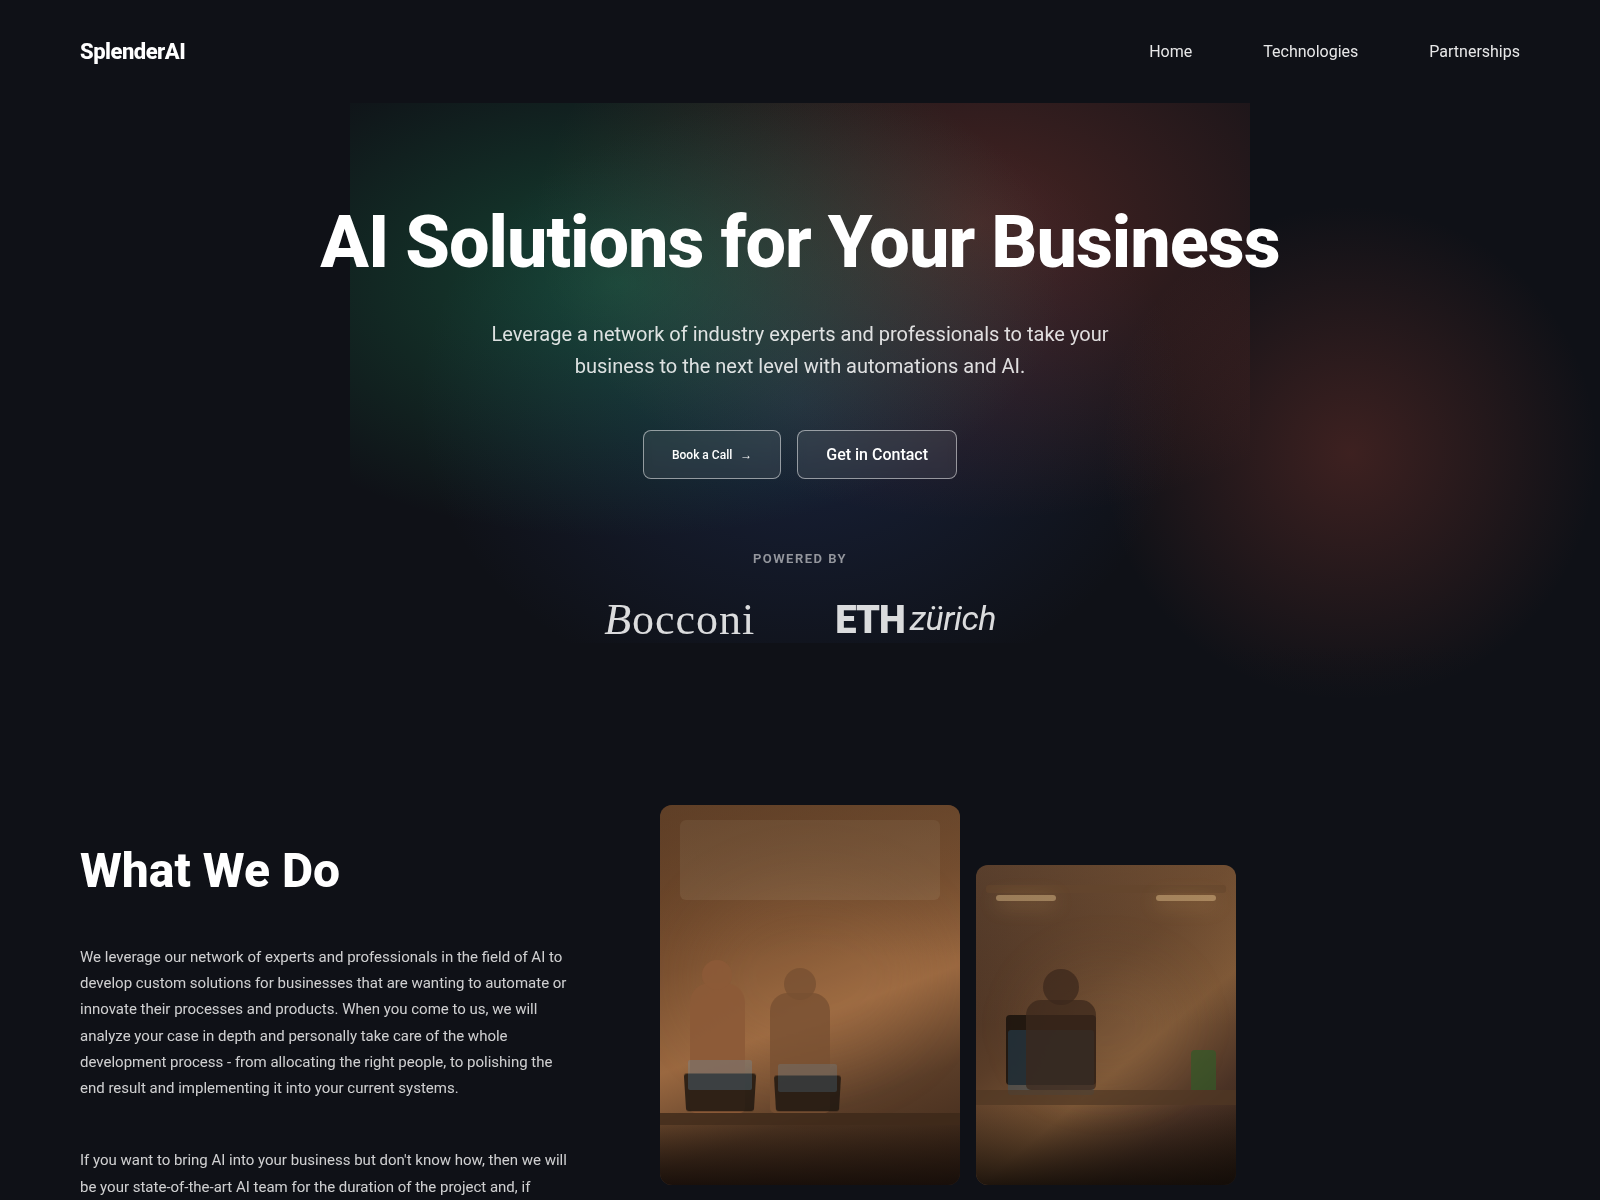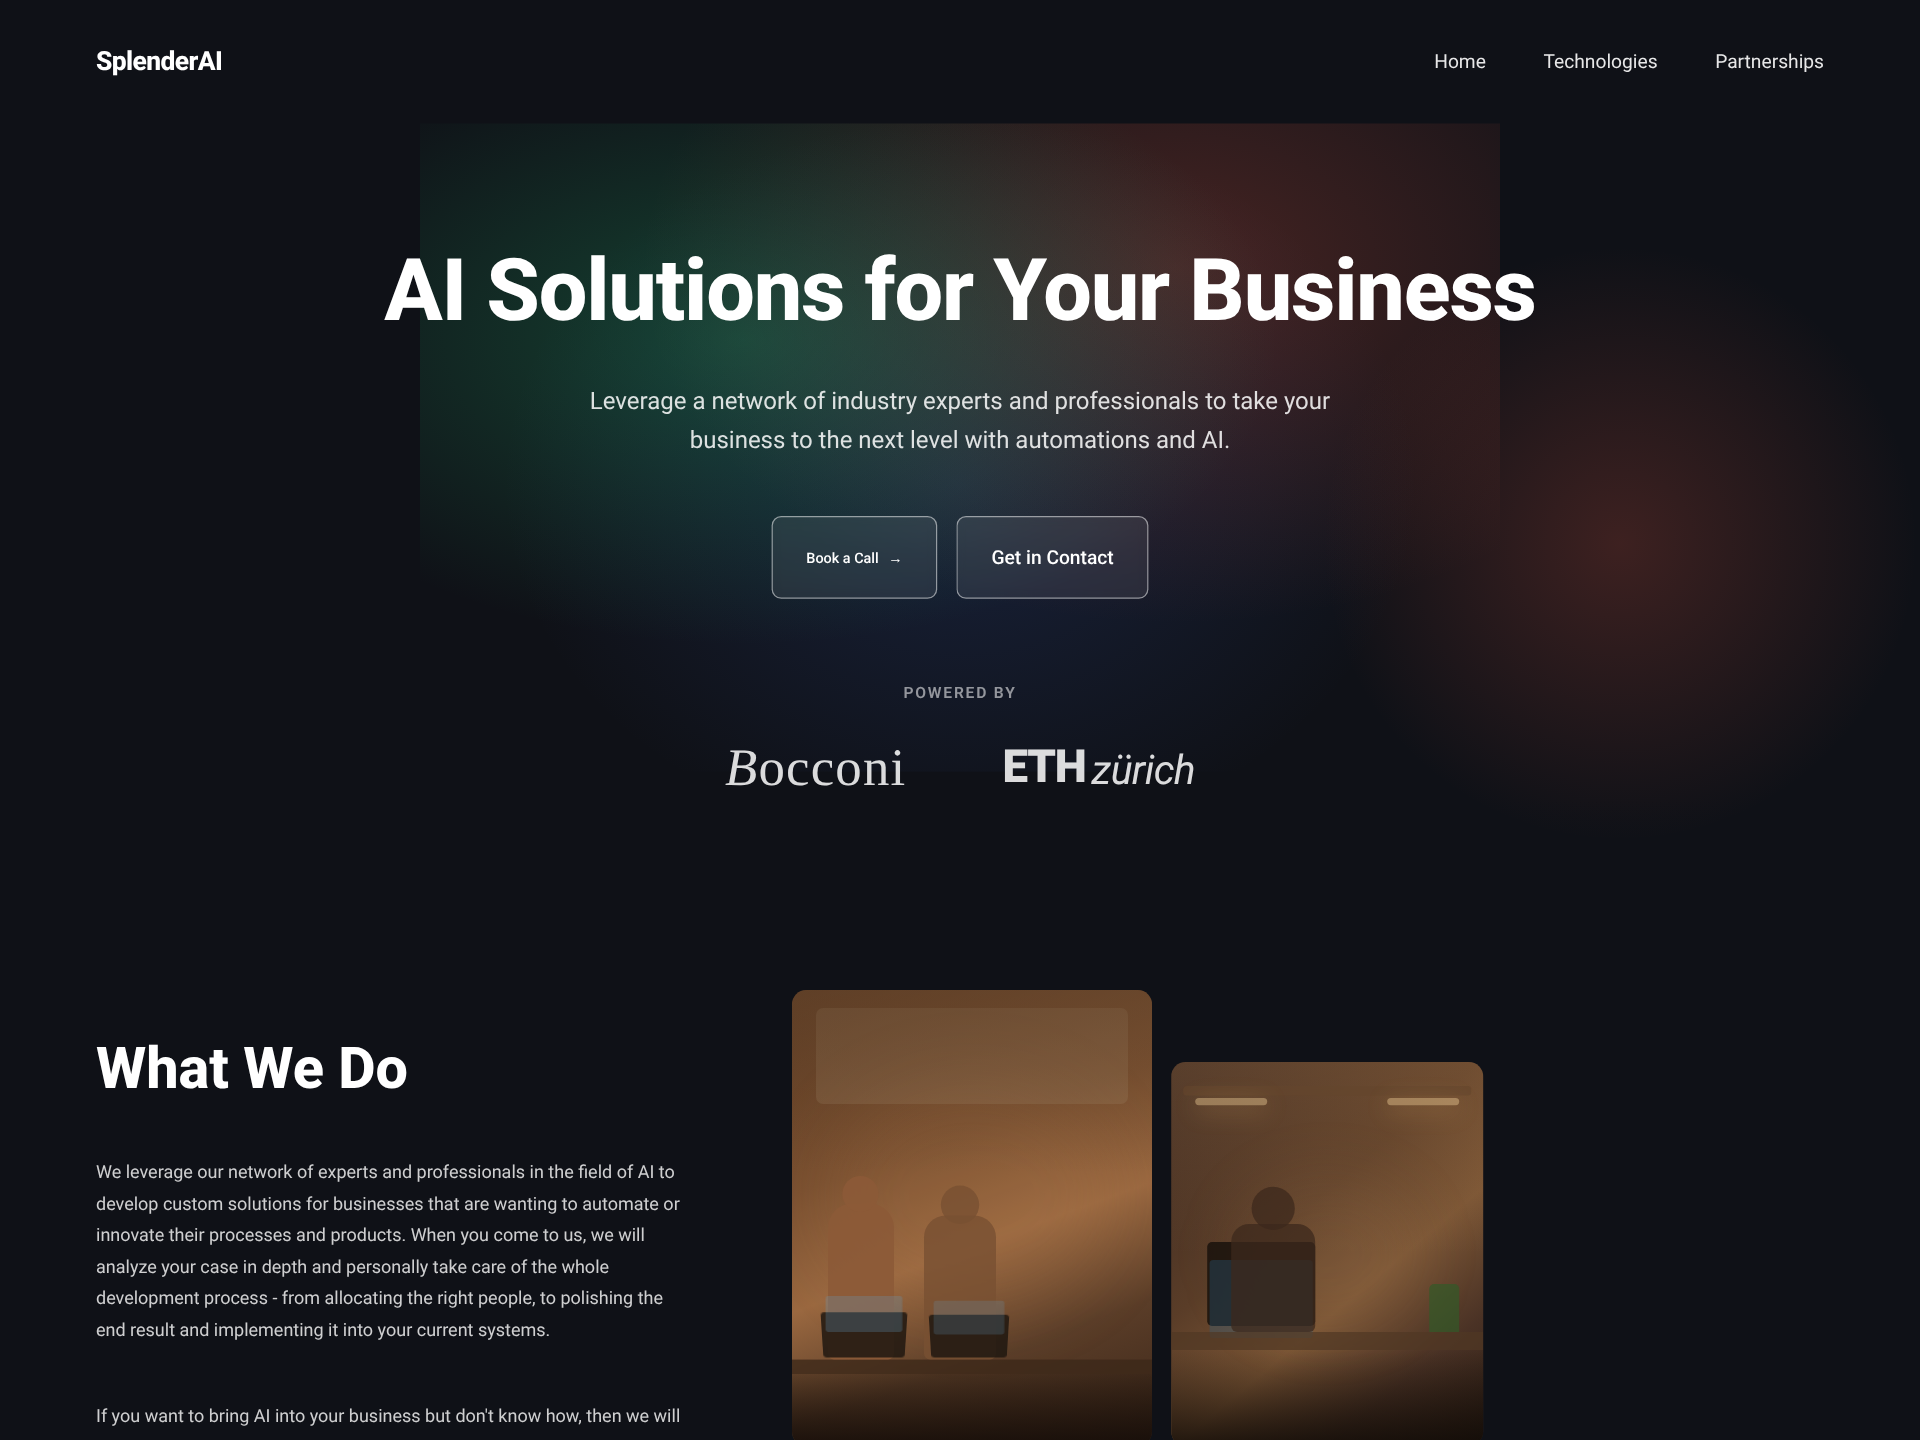--- a/index.html
+++ b/index.html
@@ -25,21 +25,21 @@
 
     .logo {
       font-size: 22px;
       font-weight: 800;
       color: #ffffff;
       letter-spacing: -0.5px;
     }
 
     .nav-links {
       display: flex;
-      gap: 48px;
+      gap: 71px;
       list-style: none;
     }
 
     .nav-links a {
       color: #ffffff;
       text-decoration: none;
       font-size: 16px;
       font-weight: 400;
       opacity: 0.9;
     }
@@ -123,21 +123,21 @@
       font-weight: 500;
       cursor: pointer;
       text-decoration: none;
       backdrop-filter: blur(4px);
     }
 
     .btn-secondary {
       display: flex;
       align-items: center;
       gap: 8px;
-      padding: 24px 28px;
+      padding: 14px 28px;
       border: 1.5px solid rgba(255,255,255,0.5);
       border-radius: 8px;
       background: rgba(255,255,255,0.08);
       color: #ffffff;
       font-size: 16px;
       font-weight: 500;
       cursor: pointer;
       text-decoration: none;
       backdrop-filter: blur(4px);
     }
@@ -174,21 +174,21 @@
       font-style: normal;
       font-size: 42px;
       letter-spacing: 1px;
     }
 
     .brand-eth {
       font-weight: 800;
       font-size: 36px;
       letter-spacing: -0.5px;
       display: flex;
-      align-items: flex-end;
+      align-items: flex-start;
       gap: 2px;
     }
 
     .brand-eth .eth-bold {
       font-weight: 900;
     }
 
     .brand-eth .eth-italic {
       font-style: italic;
       font-weight: 400;

